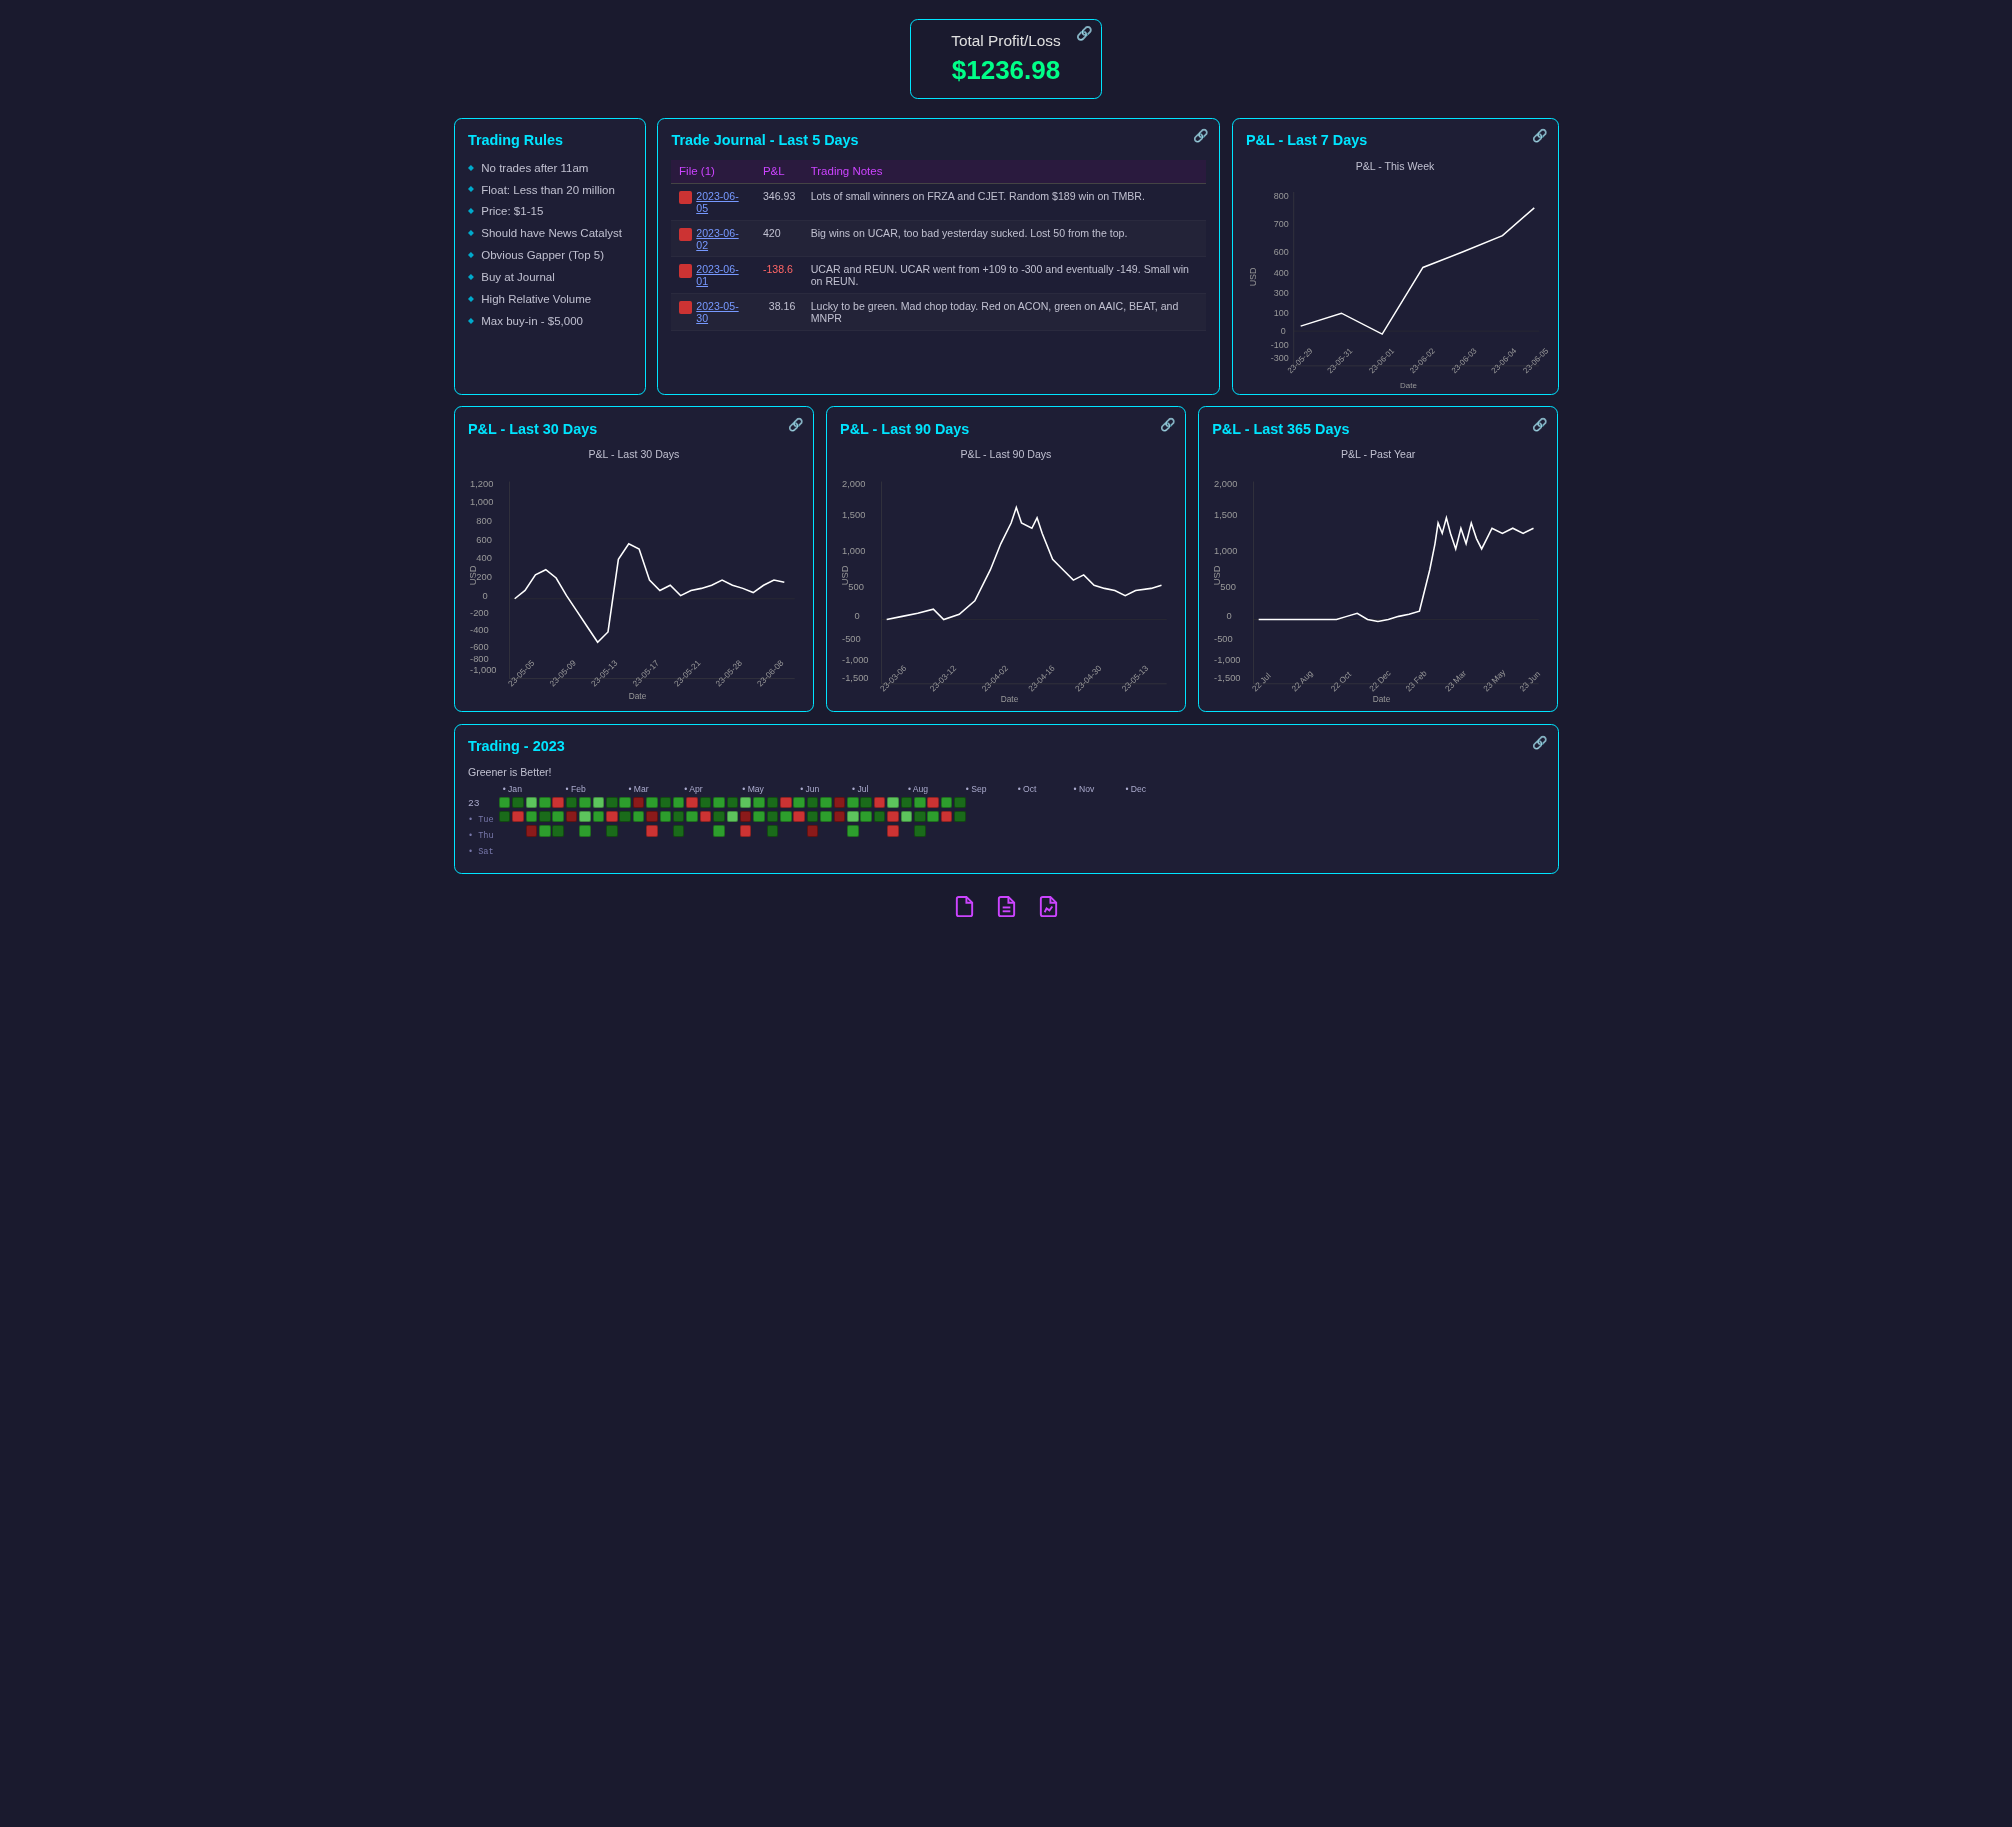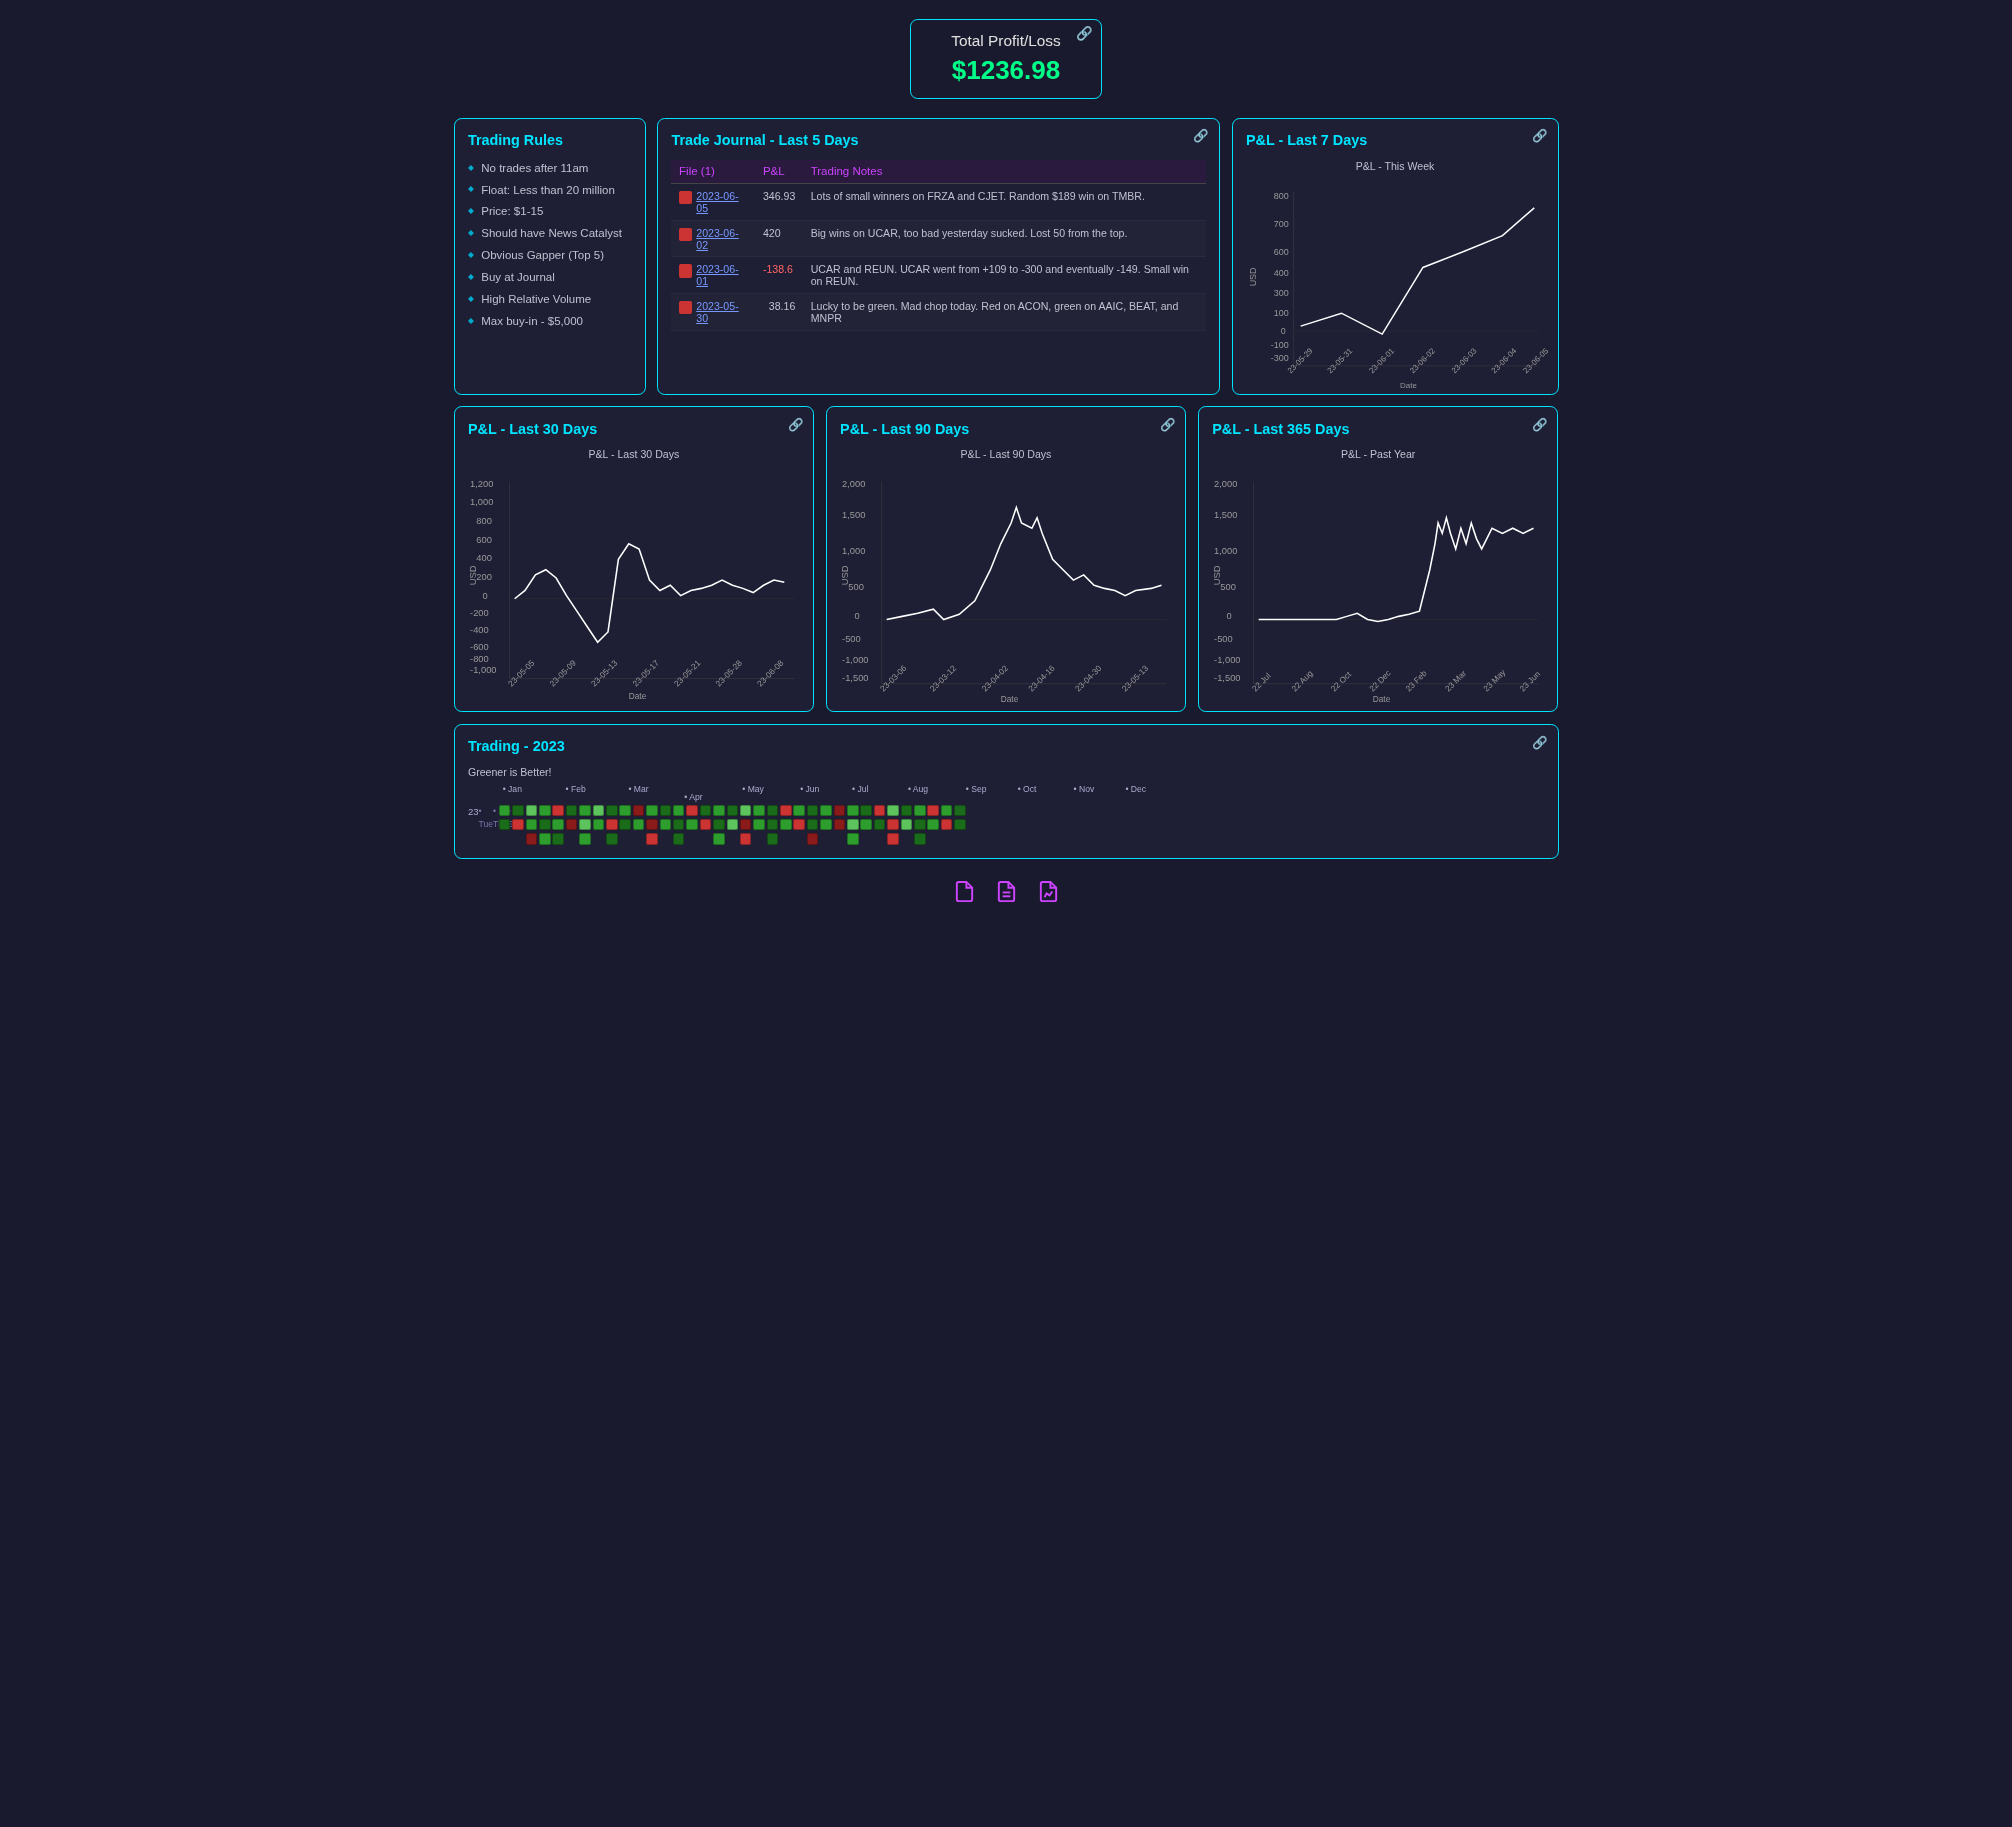--- a/index.html
+++ b/index.html
@@ -501,34 +501,34 @@
       <span class="link-icon">🔗</span>
       <div class="calendar-subtitle">Greener is Better!</div>
 
       <div class="calendar-grid">
 
         <div style="display:flex; margin-left:31px; margin-bottom:2.9px; font-size:8.6px; color:#aaaacc; gap:1.9px;">
           <span style="width:1.9px;"></span>
           <span style="min-width:61px; display:inline-block;">• Jan</span>
           <span style="min-width:61px; display:inline-block;">• Feb</span>
           <span style="min-width:54px; display:inline-block;">• Mar</span>
-          <span style="min-width:56px; display:inline-block;margin-top:8px;">• Apr</span>
+          <span style="min-width:56px; display:inline-block;">• Apr</span>
           <span style="min-width:56px; display:inline-block;">• May</span>
           <span style="min-width:50px; display:inline-block;">• Jun</span>
           <span style="min-width:54px; display:inline-block;">• Jul</span>
           <span style="min-width:56px; display:inline-block;">• Aug</span>
           <span style="min-width:50px; display:inline-block;">• Sep</span>
           <span style="min-width:54px; display:inline-block;">• Oct</span>
           <span style="min-width:50px; display:inline-block;">• Nov</span>
           <span style="min-width:50px; display:inline-block;">• Dec</span>
         </div>
 
         <div style="display:flex; align-items:flex-start; gap:0;">
 
-          <div style="display:flex; width:31px; padding-top:0;">
+          <div style="display:flex; flex-direction:column; width:31px; padding-top:0;font-family:Liberation Mono, monospace;">
             <div style="font-size:9.6px; color:#aaaacc; height:13.4px; line-height:13.4px;">23</div>
             <div style="height:3.8px;"></div>
             <div style="font-size:8.6px; color:#7777aa; height:13.4px; line-height:13.4px; margin-top:0px;">• Tue</div>
             <div style="height:2.9px;"></div>
             <div style="font-size:8.6px; color:#7777aa; height:13.4px; line-height:13.4px;">• Thu</div>
             <div style="height:2.9px;"></div>
             <div style="font-size:8.6px; color:#7777aa; height:13.4px; line-height:13.4px;">• Sat</div>
           </div>
 
           <div id="cal-rows-container" style="display:flex; flex-direction:column; gap:2.9px;">

